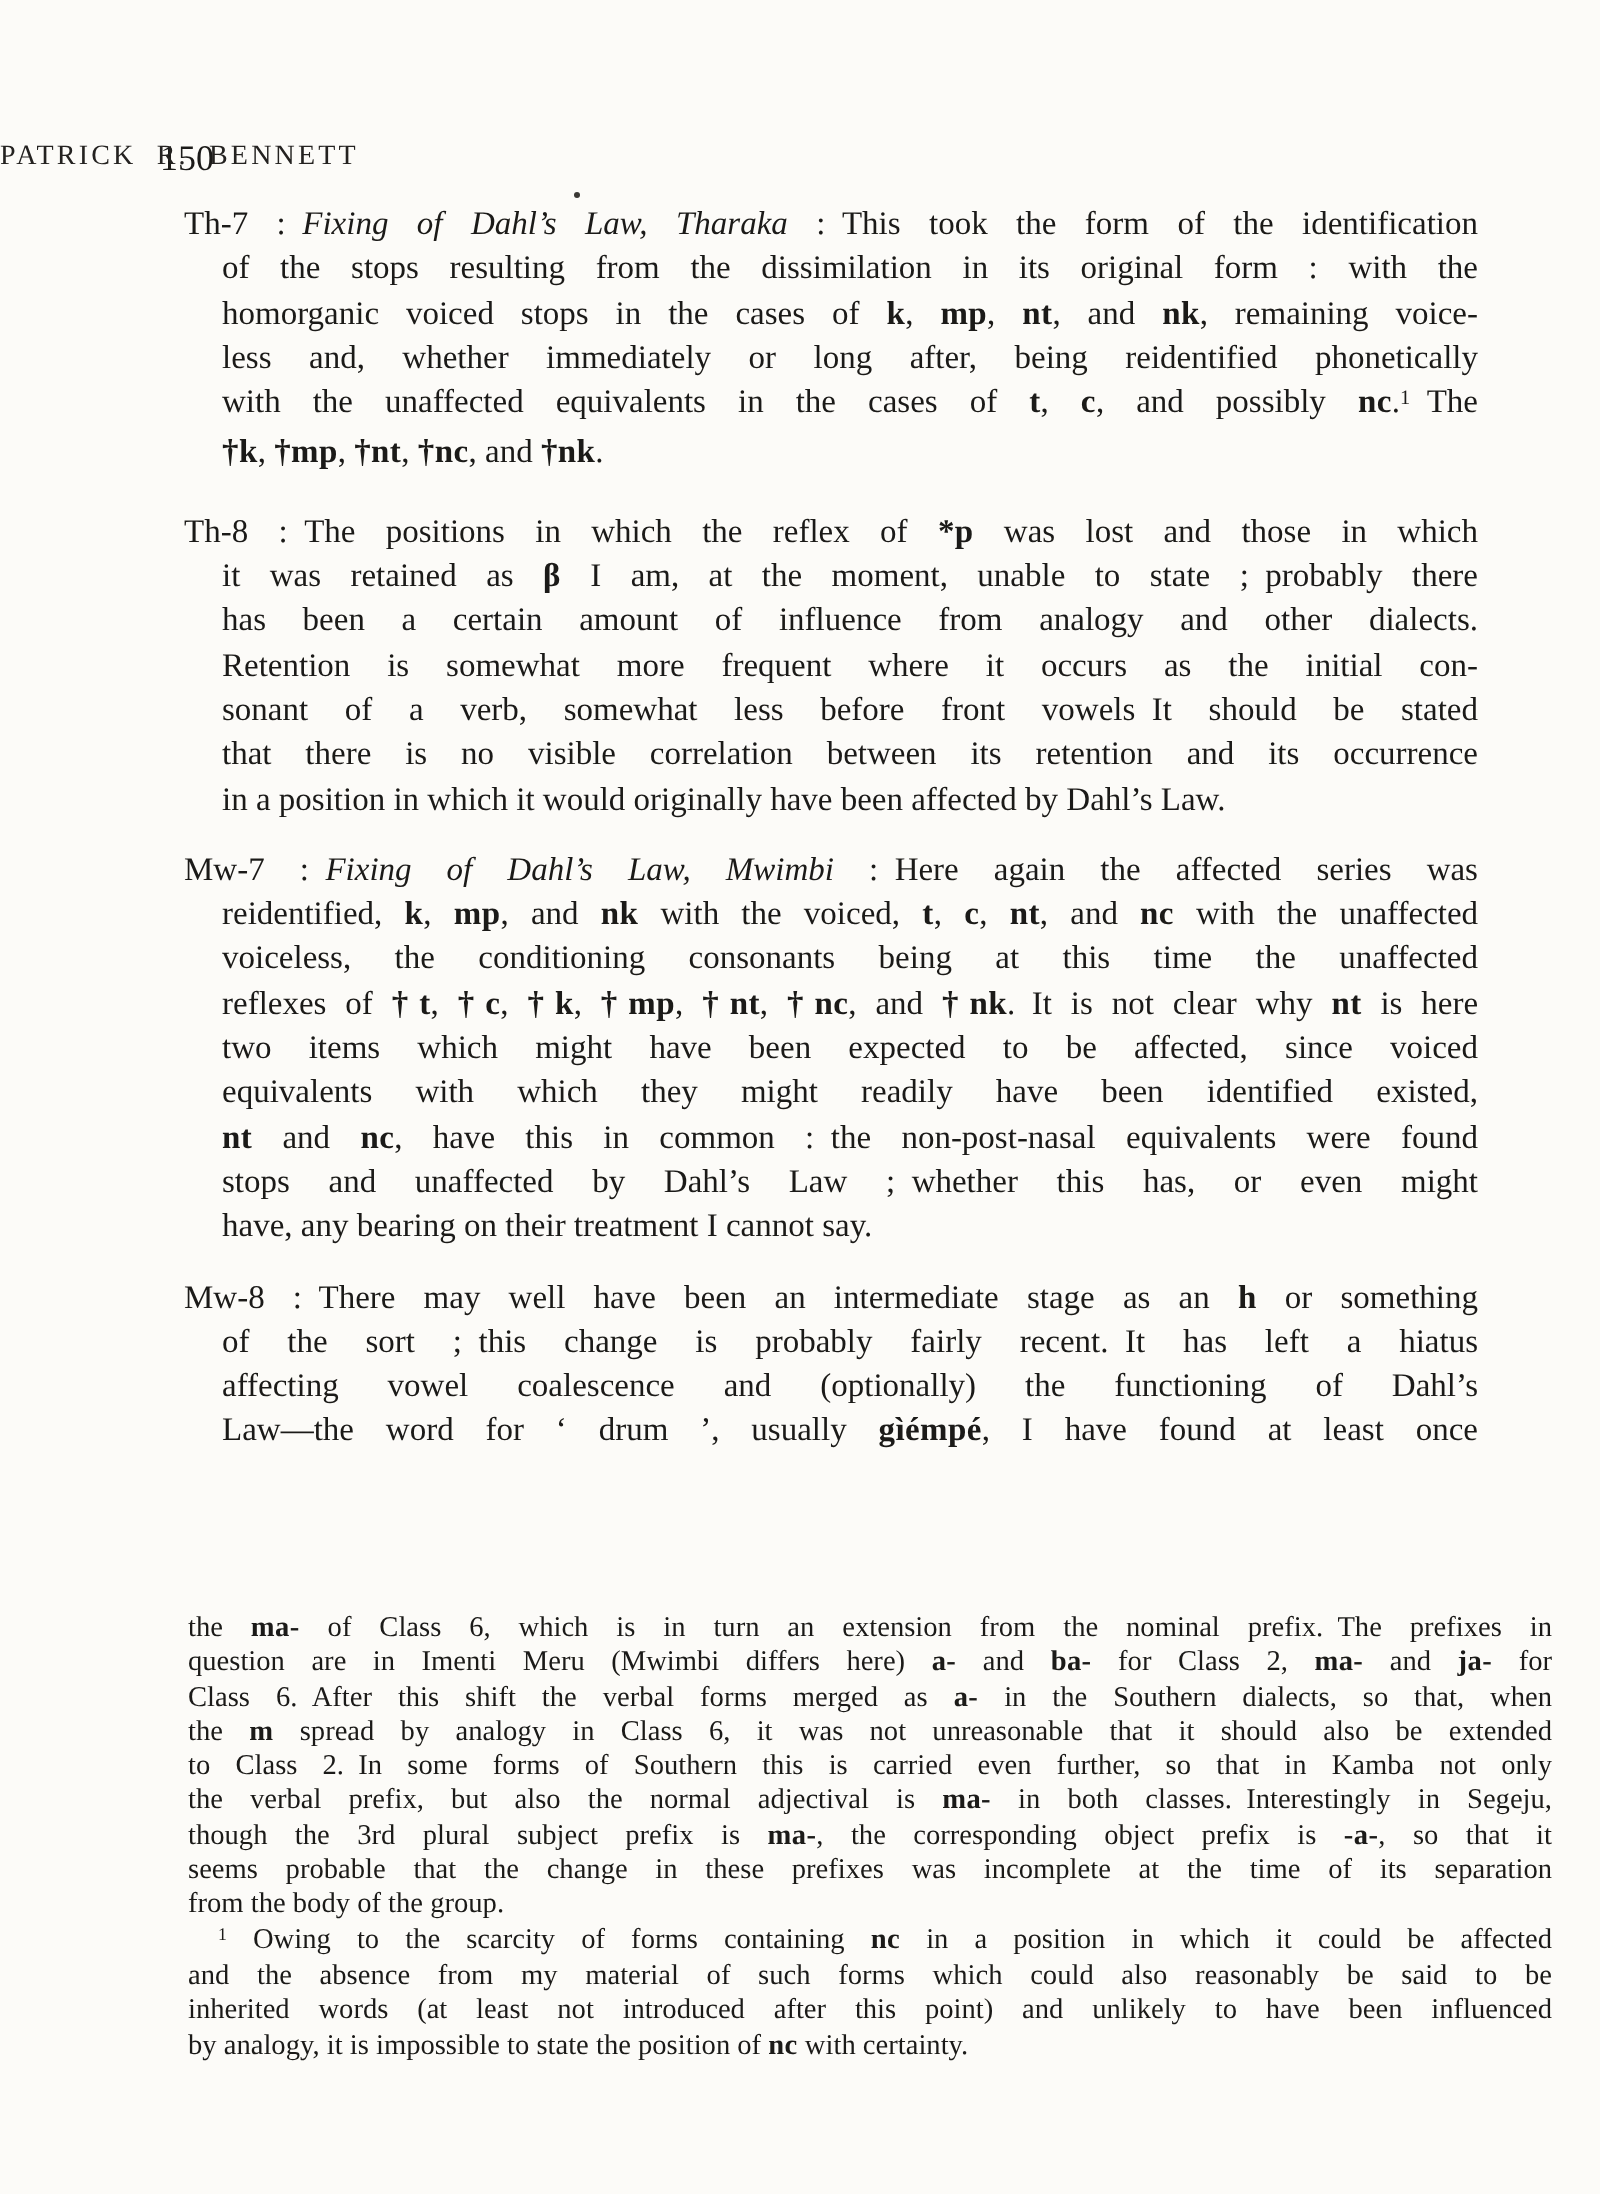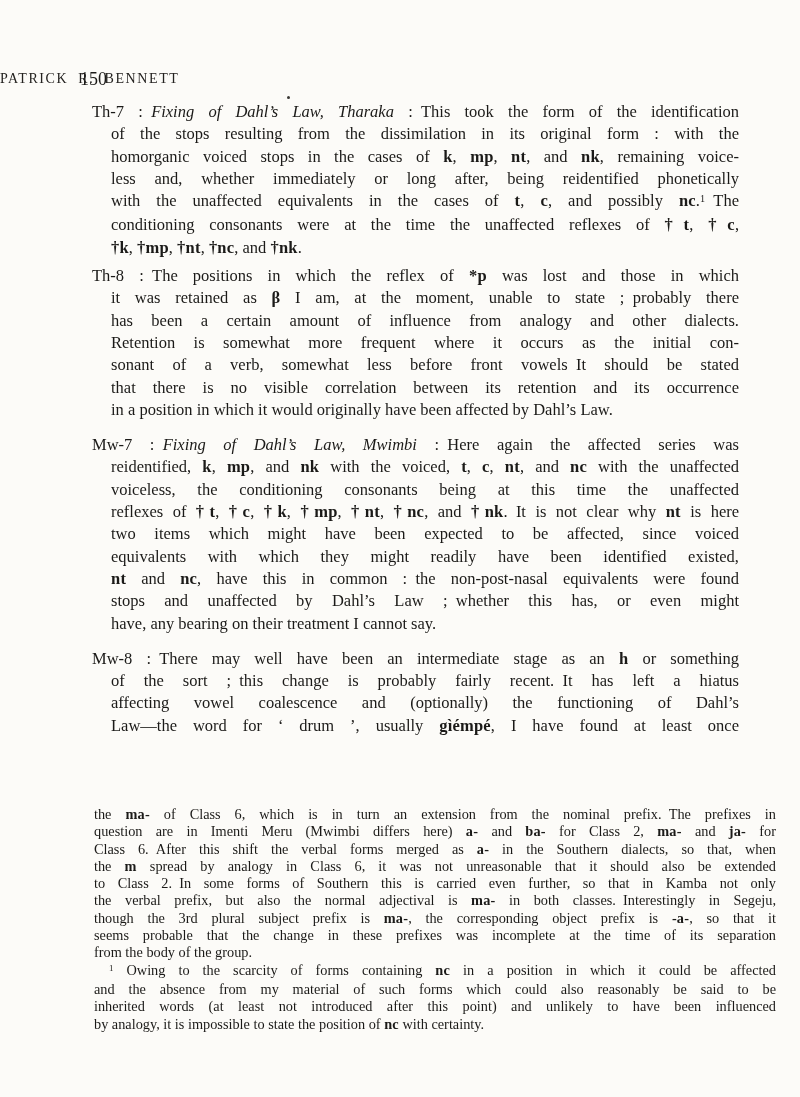--- a/index.html
+++ b/index.html
@@ -25,21 +25,21 @@
     position: absolute; left: 287px; top: 96px;
     width: 3px; height: 3px; border-radius: 50%;
     background: #3a3834;
   }
   .main-column {
     position: absolute; left: 92px; top: 101px; width: 647px;
   }
   .para {
     font-size: 16.5px; line-height: 22.3px;
   }
-  .para + .para { margin-top: 6px; }
+  .para + .para { margin-top: 17px; }
   #para-mw7 { margin-top: 13px; }
   #para-mw8 { margin-top: 13px; }
   .footnotes {
     position: absolute; left: 58px; top: 806px; width: 682px;
     font-size: 14.3px; line-height: 17.3px; margin-left: 36px;
   }
   .tline {
     text-align: justify;
     text-align-last: justify;
     text-justify: inter-word;
@@ -58,21 +58,20 @@
 <div class="running-head">PATRICK R. BENNETT</div>
 <div class="ink-speck"></div>
 
 <div class="main-column">
   <div class="para hang" id="para-th7">
       <div class="tline"><span>Th-7 : </span><span class="s-i">Fixing of Dahl’s Law, Tharaka</span><span> : This took the form of the identification</span></div>
       <div class="tline"><span>of the stops resulting from the dissimilation in its original form : with the</span></div>
       <div class="tline"><span>homorganic voiced stops in the cases of </span><span class="s-b">k</span><span>, </span><span class="s-b">mp</span><span>, </span><span class="s-b">nt</span><span>, and </span><span class="s-b">nk</span><span>, remaining voice-</span></div>
       <div class="tline"><span>less and, whether immediately or long after, being reidentified phonetically</span></div>
       <div class="tline"><span>with the unaffected equivalents in the cases of </span><span class="s-b">t</span><span>, </span><span class="s-b">c</span><span>, and possibly </span><span class="s-b">nc</span><span>.</span><span class="s-sup">1</span><span> The</span></div>
-      <div class="tline"><span>conditioning consonants were at the time the unaffected reflexes of </span><span class="s-b">†t</span><span>, </span><span class="s-b">†c</span><span>,</span></div>
       <div class="tline last"><span class="s-b">†k</span><span>, </span><span class="s-b">†mp</span><span>, </span><span class="s-b">†nt</span><span>, </span><span class="s-b">†nc</span><span>, and </span><span class="s-b">†nk</span><span>.</span></div>
     </div>
   <div class="para hang" id="para-th8">
       <div class="tline"><span>Th-8 : The positions in which the reflex of </span><span class="s-b">*p</span><span> was lost and those in which</span></div>
       <div class="tline"><span>it was retained as </span><span class="s-b">β</span><span> I am, at the moment, unable to state ; probably there</span></div>
       <div class="tline"><span>has been a certain amount of influence from analogy and other dialects.</span></div>
       <div class="tline"><span>Retention is somewhat more frequent where it occurs as the initial con-</span></div>
       <div class="tline"><span>sonant of a verb, somewhat less before front vowels It should be stated</span></div>
       <div class="tline"><span>that there is no visible correlation between its retention and its occurrence</span></div>
       <div class="tline last"><span>in a position in which it would originally have been affected by Dahl’s Law.</span></div>

